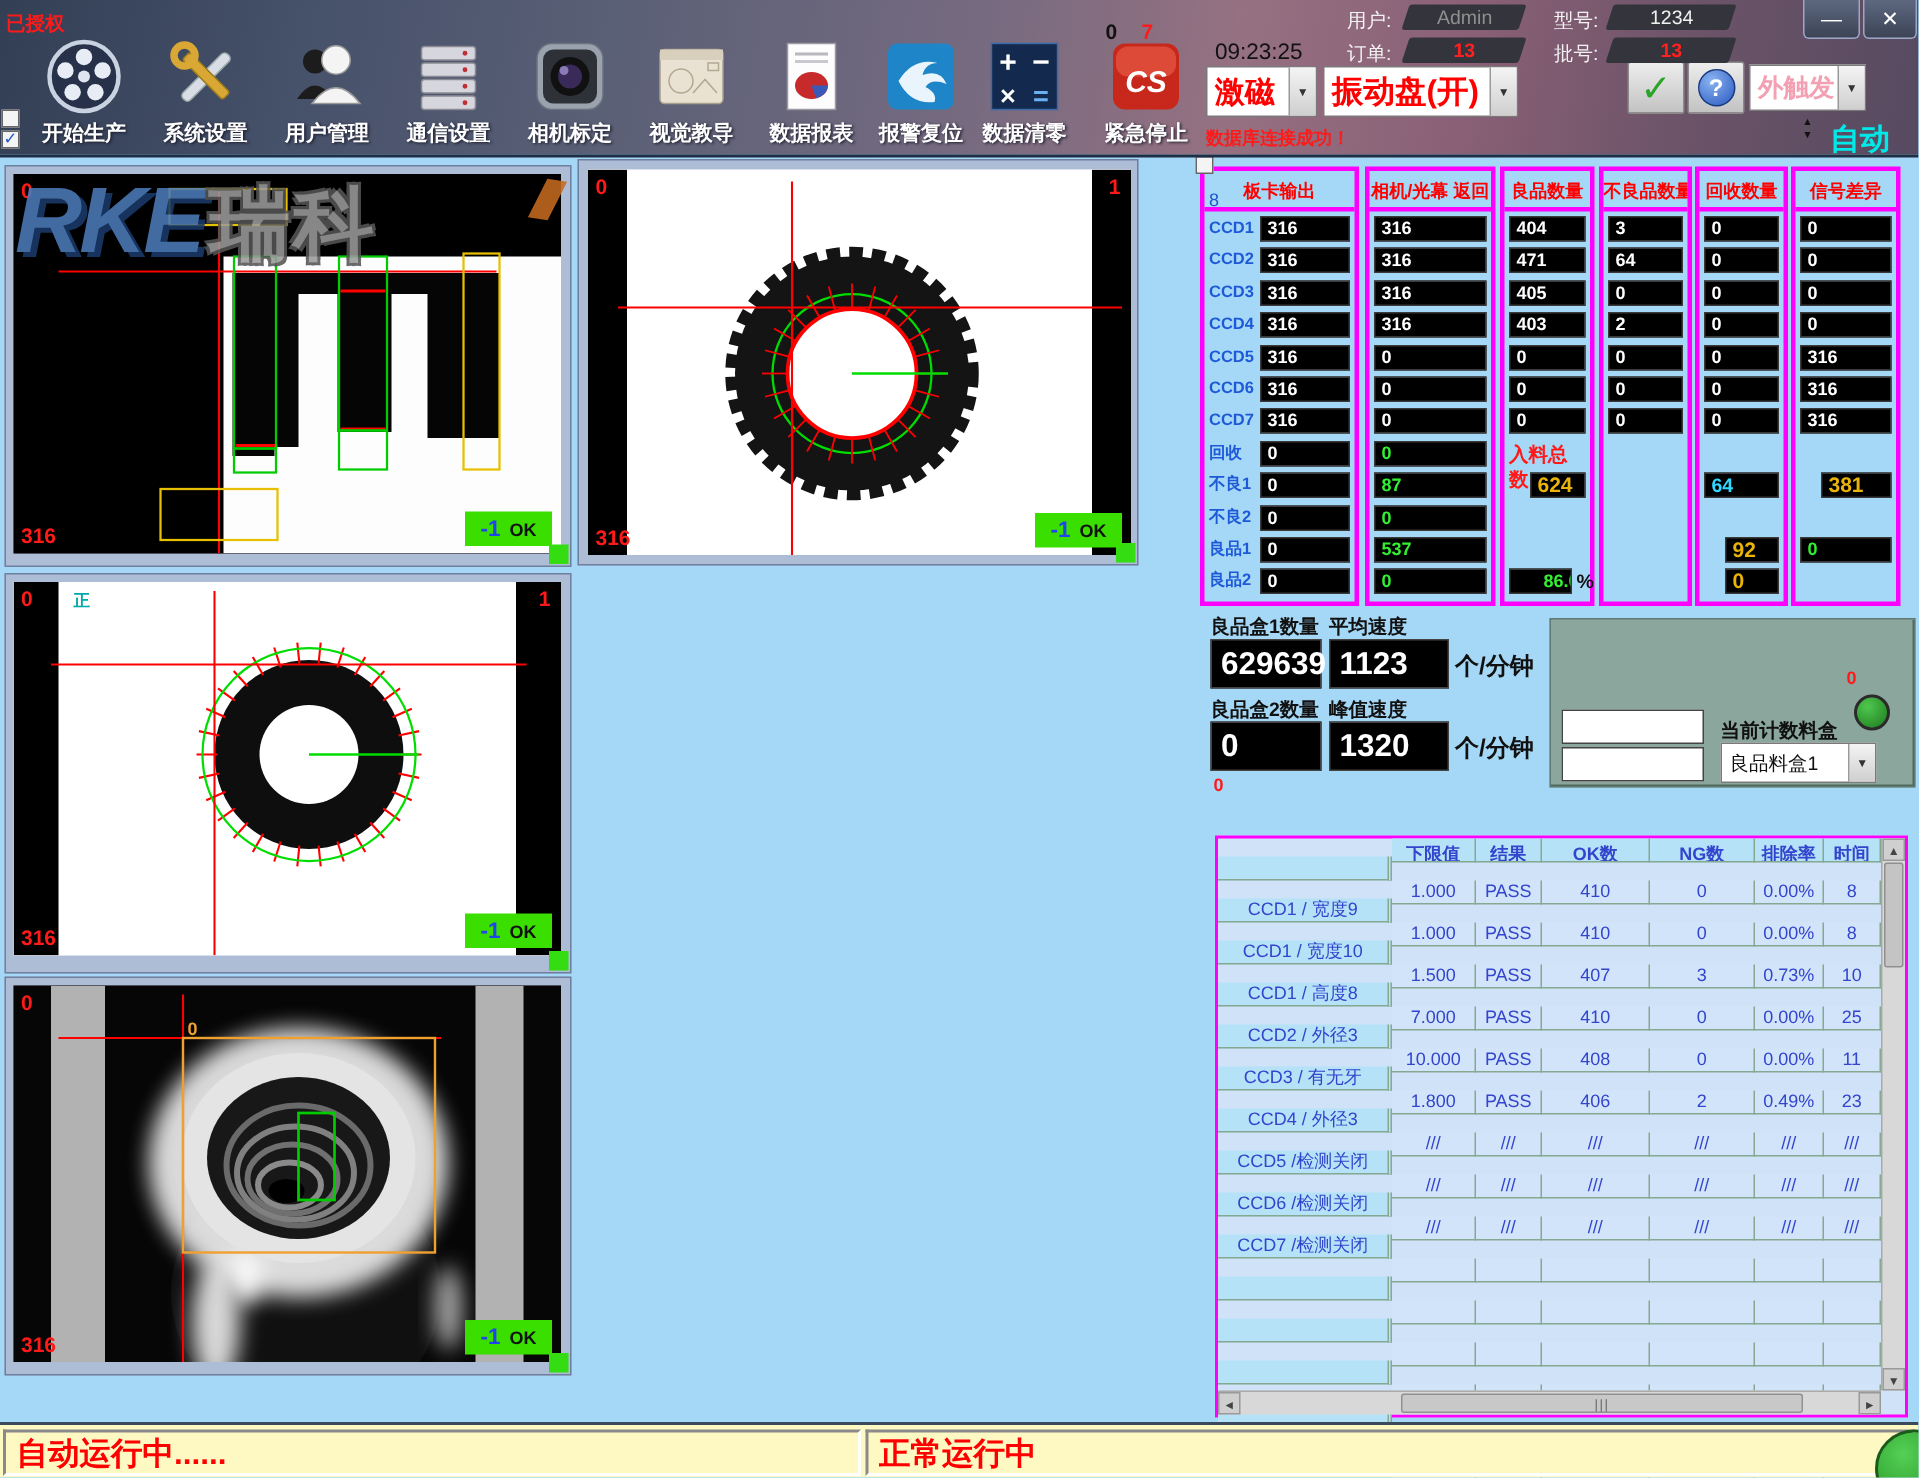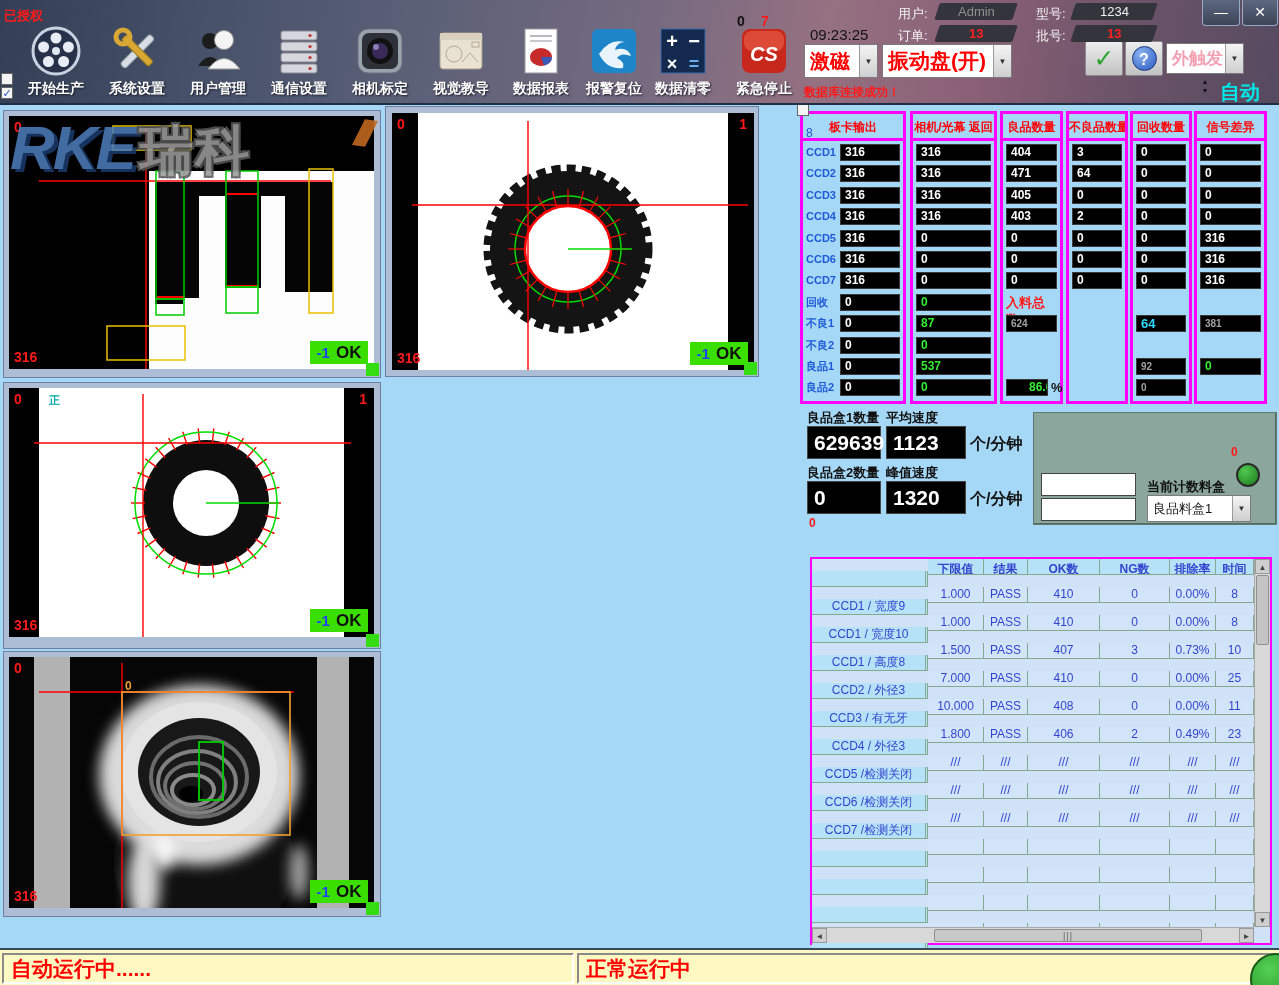--- a/index.html
+++ b/index.html
@@ -47,38 +47,38 @@
   .campanel { position:absolute; background:#aebdd6; border:1px solid #6f7f9f; z-index:1; }
   .camimg { position:absolute; overflow:hidden; background:#000; }
   .camimg svg { position:absolute; left:0; top:0; }
   .cam-idx { position:absolute; left:5px; top:3px; color:#ff1a1a; font-size:14px; font-weight:bold; z-index:3;}
   .cam-idx-r { position:absolute; right:7px; top:3px; color:#ff1a1a; font-size:14px; font-weight:bold; z-index:3;}
   .cam-count { position:absolute; left:5px; bottom:4px; color:#ff1a1a; font-size:14px; font-weight:bold; z-index:3;}
   .cam-mark { position:absolute; left:40px; top:5px; color:#00a8a8; font-size:11px; font-weight:bold; z-index:3;}
   .cam-roi0 { position:absolute; left:116px; top:22px; color:#f0a030; font-size:12px; font-weight:bold; z-index:3;}
   .badge { position:absolute; right:6px; bottom:5px; width:58px; height:23px; background:#3adf00; display:flex; align-items:center; justify-content:center; gap:6px; z-index:3;}
   .badge .bv { color:#2244ee; font-size:15px; font-weight:bold; }
-  .badge .bo { color:#111; font-size:17px; font-weight:bold; }
+  .badge .bo { color:#111; font-size:12px; font-weight:bold; }
   .corner-grip { position:absolute; right:1px; bottom:1px; width:13px; height:13px; background:#33dd11; }
 
   .watermark { position:absolute; left:10px; top:112px; width:380px; height:60px; z-index:5; pointer-events:none; opacity:.88; white-space:nowrap; }
   .wm-latin { font-size:62px; font-weight:bold; font-style:italic; color:#4a7ab8; letter-spacing:-2px; text-shadow:4px 3px 0 #1a3a6a; }
   .wm-cjk { font-size:54px; font-weight:bold; color:#9a9a9a; letter-spacing:2px;
     text-shadow:-2px -2px 0 #555,2px -2px 0 #555,-2px 2px 0 #555,2px 2px 0 #555; }
   .wm-orange { position:absolute; right:18px; top:8px; width:14px; height:26px; background:#c46a20; transform:skewX(-20deg) rotate(8deg); }
 
   
   .statgroup { position:absolute; top:111px; height:293px; border:3px solid #ff00ff; }
   .sg-header { height:27px; border-bottom:3px solid #ff00ff; color:#ff0000; font-weight:bold; font-size:12px; text-align:center; line-height:26px; position:relative; white-space:nowrap; overflow:hidden;}
   .sg-corner { position:absolute; left:3px; top:6px; color:#2255cc; font-size:12px; font-weight:normal; }
   .sg-body { padding:3px 3px 0 3px; }
   .statrow { height:21.4px; display:flex; align-items:flex-start; }
   .statrow .rlabel { width:34px; color:#1e5ad8; font-size:11px; font-weight:bold; line-height:17px; }
   .vbox { flex:1; height:17px; background:#000; border:1px solid #3a3a3a; color:#fff; font-size:12px; font-weight:bold; line-height:15px; padding-left:4px; overflow:hidden; }
-  .v-green { color:#33ee33; } .v-red { color:#a3a3a3; font-size:10px;} .v-cyan { color:#30d8ff; font-size:13px;}
+  .v-green { color:#33ee33; } .v-red { color:#eab308; font-size:14px;margin-left:14px;} .v-cyan { color:#30d8ff; font-size:13px;}
   .feedlabel { color:#ff1a1a; font-size:13px; font-weight:bold; line-height:17px; }
   .pctwrap { display:flex; align-items:center; width:100%; }
   .pctwrap .vbox { flex:0 0 42px;padding-left:22px; }
   .pctwrap .pct { color:#111; font-size:13px; font-weight:bold; margin-left:3px; }
   .stats-cb { left:797px; top:104px; z-index:6; }
 
   
   .sp-label { position:absolute; color:#111; font-size:13px; font-weight:bold; }
   .sp-box { position:absolute; height:33px; background:#000; border:1px solid #444; color:#fff; font-size:21px; font-weight:bold; line-height:31px; padding-left:6px; }
   .sp-unit { position:absolute; color:#111; font-size:16px; font-weight:bold; }

